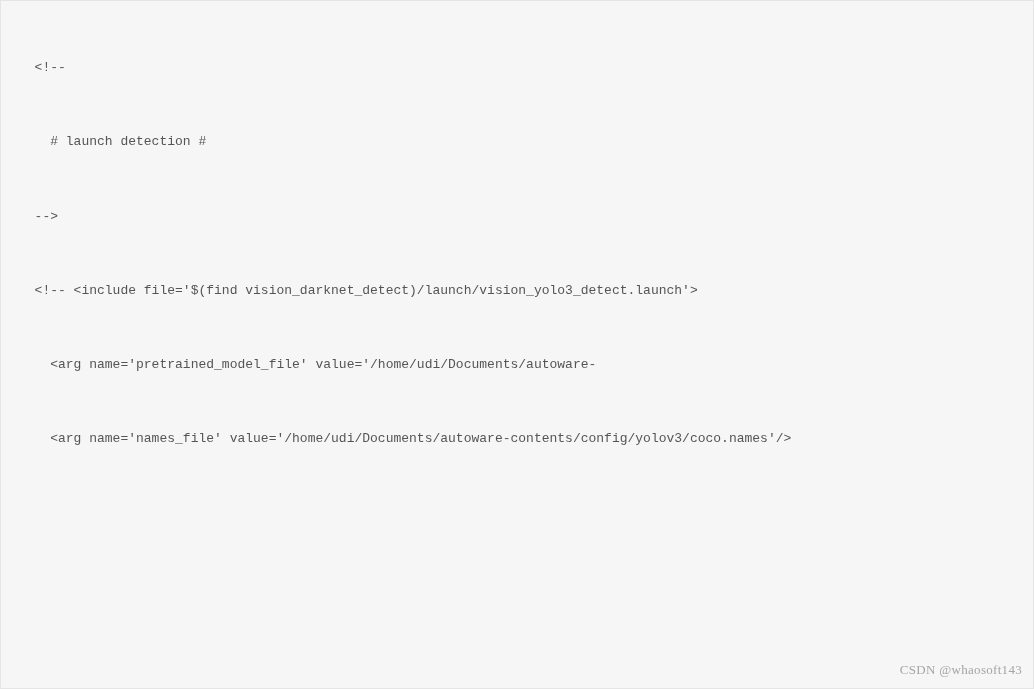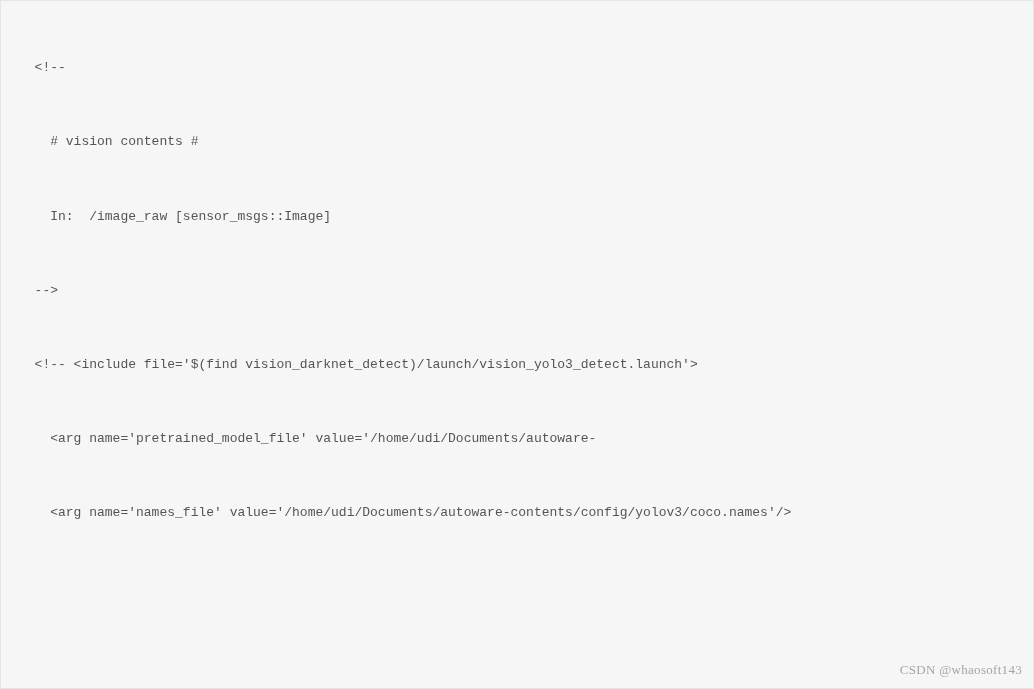--- a/index.html
+++ b/index.html
@@ -35,22 +35,21 @@
     font-size: 13px;
     color: rgba(120,120,120,0.65);
     letter-spacing: 0.3px;
   }
 </style>
 </head>
 <body>
 
 <div class="code-block">
   <div class="code-line">  &lt;!--</div>
-  <div class="code-line">    # vision contents #</div>
-  <div class="code-line">    In:  /image_raw [sensor_msgs::Image]</div>
+  <div class="code-line">    # launch detection #</div>
   <div class="code-line">  --&gt;</div>
   <div class="code-line">  &lt;!-- &lt;include file='$(find vision_darknet_detect)/launch/vision_yolo3_detect.launch'&gt;</div>
   <div class="code-line">    &lt;arg name='pretrained_model_file' value='/home/udi/Documents/autoware-</div>
   <div class="code-line">    &lt;arg name='names_file' value='/home/udi/Documents/autoware-contents/config/yolov3/coco.names'/&gt;</div>
   
   
   
   <div class="code-line"></div>
   
   

